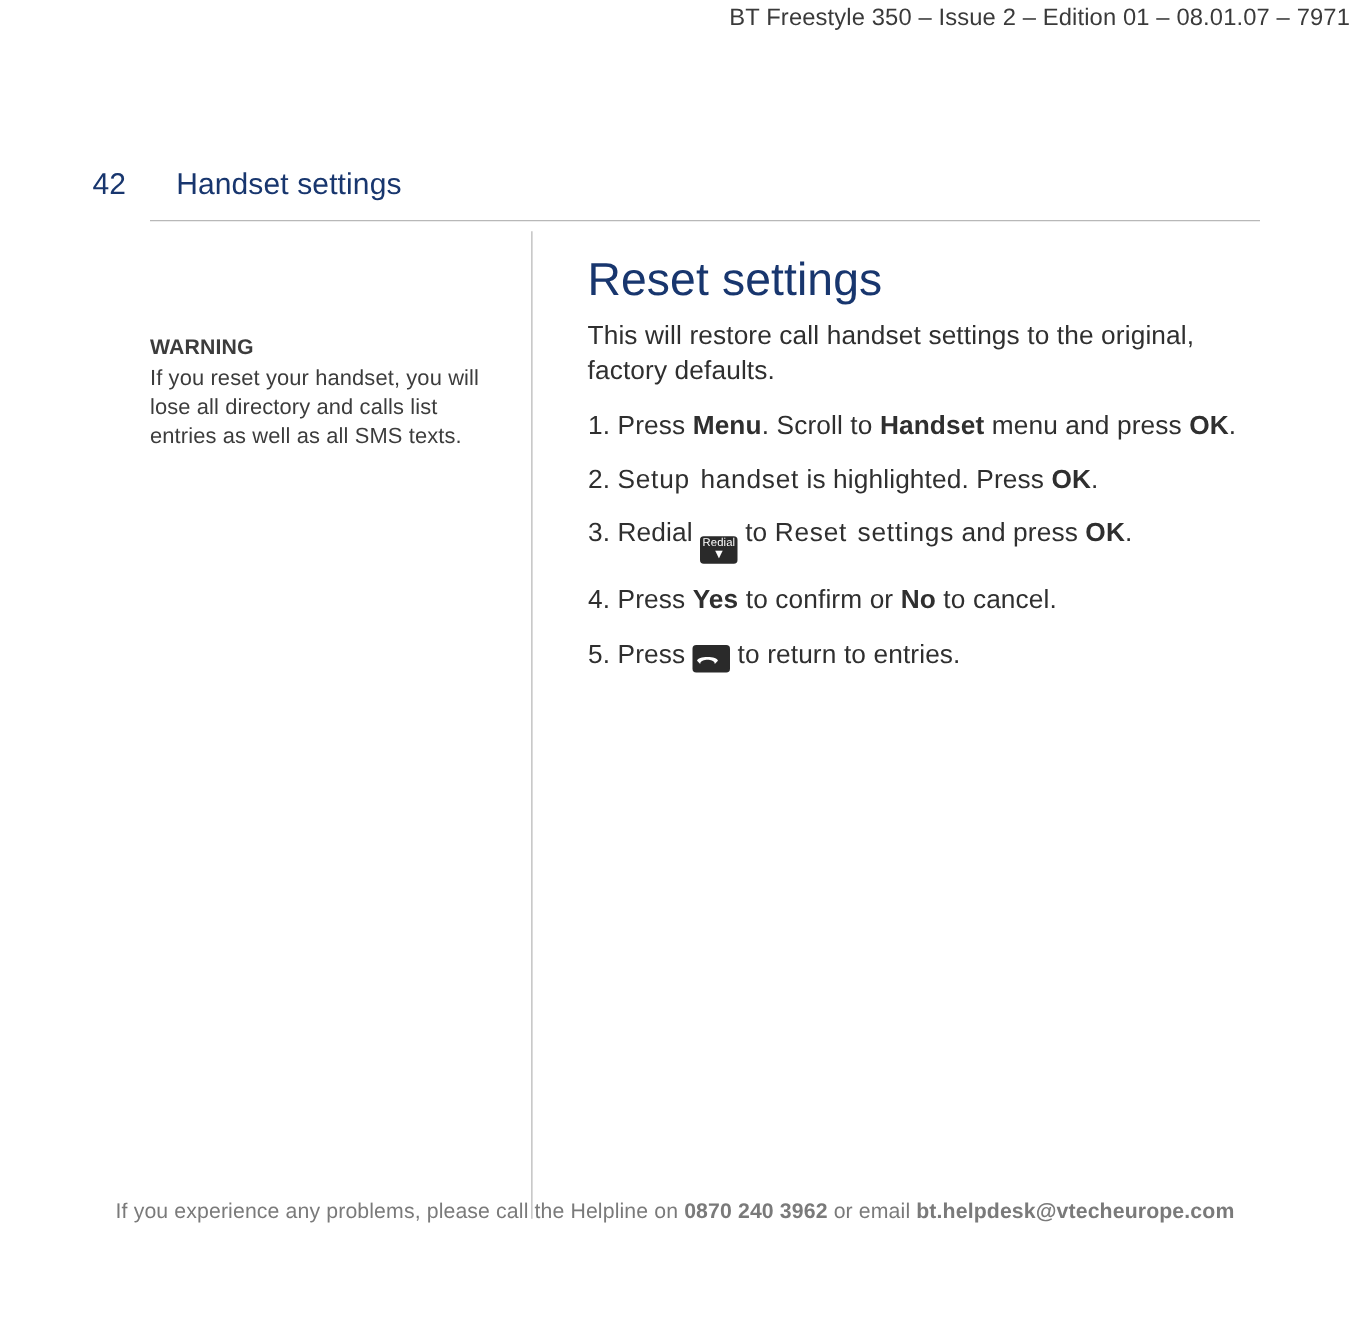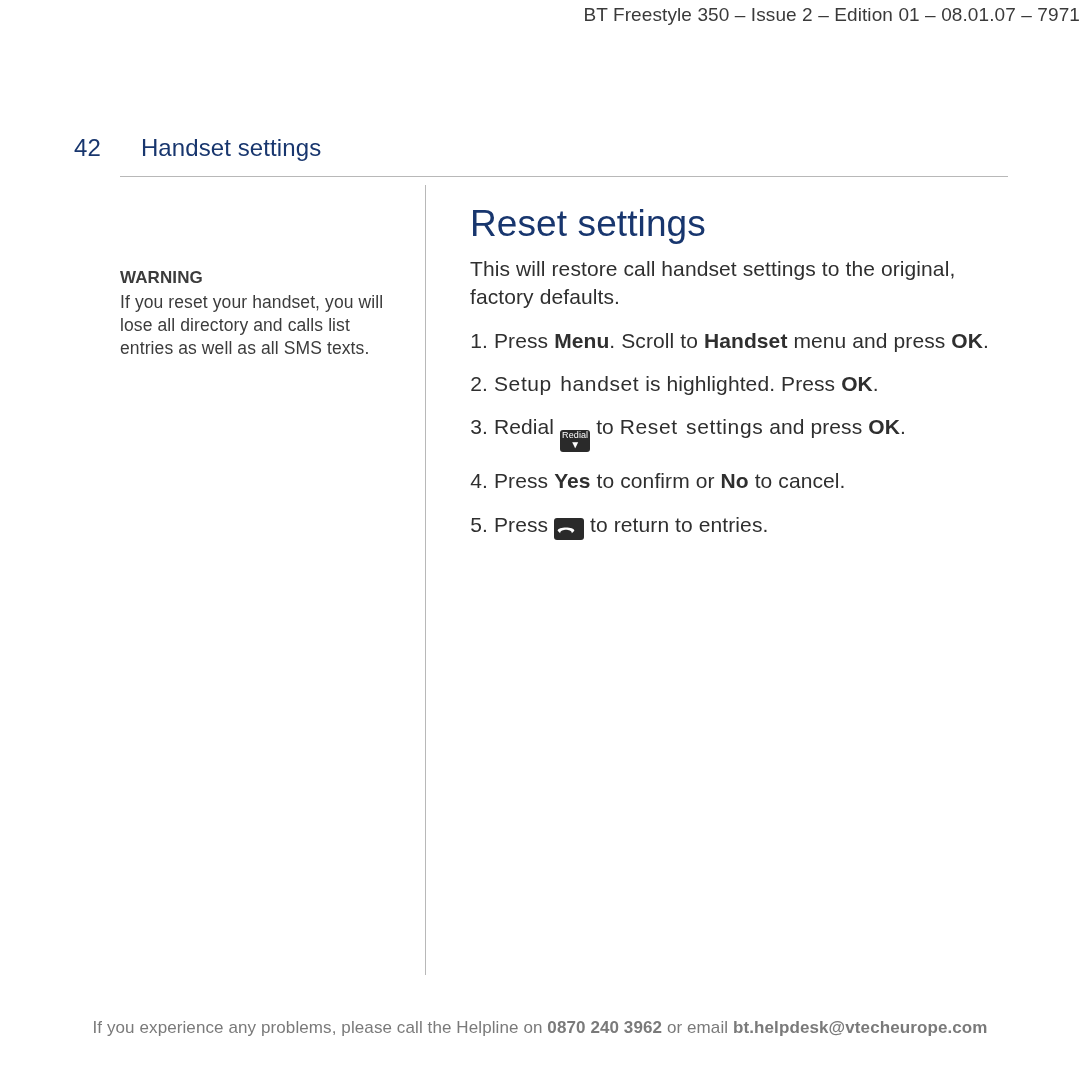--- a/index.html
+++ b/index.html
@@ -123,21 +123,21 @@
     line-height: 10px;
   }
   .key.hang svg {
     width: 20px;
     height: 14px;
   }
   .footer {
     position: absolute;
     width: 1080px;
     text-align: center;
-    top: 1018px;
+    top: 959px;
     left: 0;
     font-size: 17px;
     color: #7a7a7a;
   }
   .footer .fb { font-weight: 700; color: #7a7a7a; }
 </style>
 </head>
 <body>
 
 <div class="header-line">BT Freestyle 350 – Issue 2 – Edition 01 – 08.01.07 – 7971</div>

